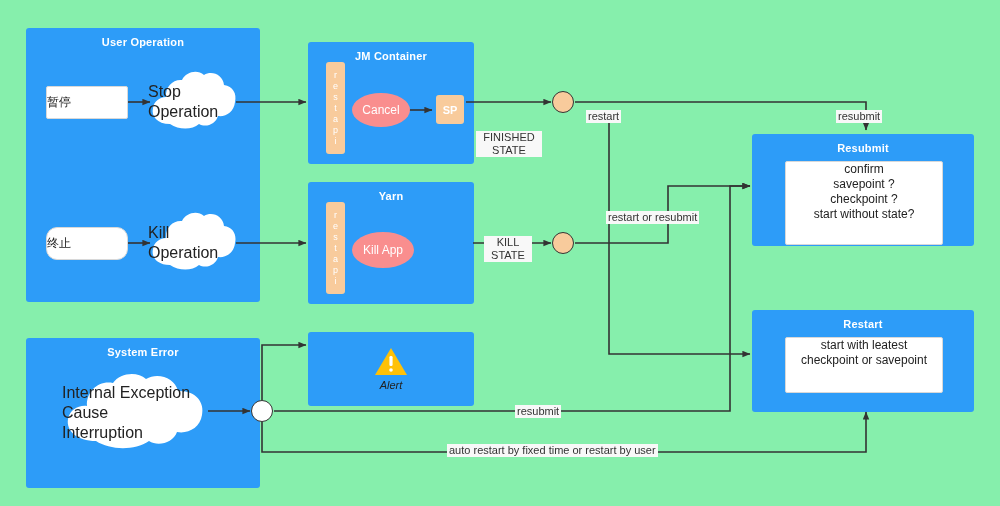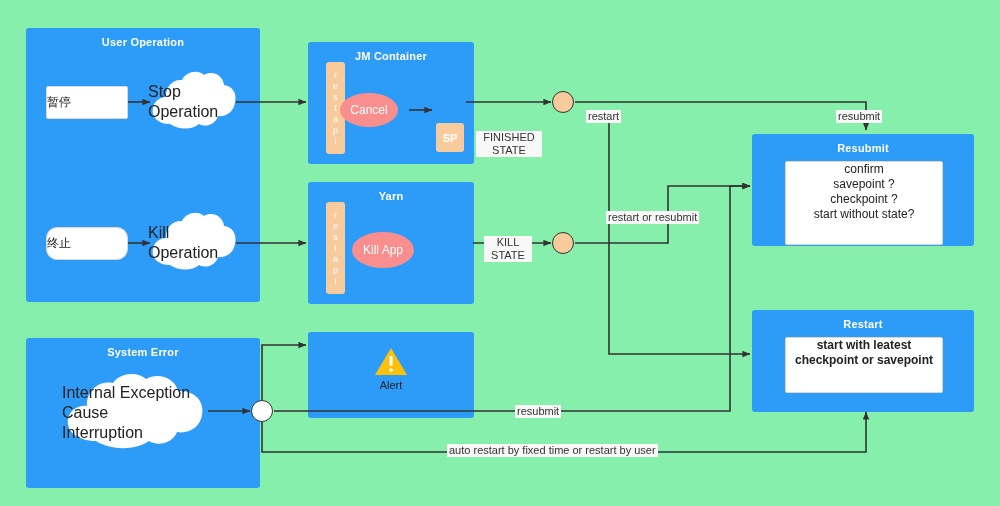--- a/index.html
+++ b/index.html
@@ -58,21 +58,21 @@
   .ellipse{
     position:absolute;background:#f98e8e;border-radius:50%;
     display:flex;align-items:center;justify-content:center;
     color:#ffffff;font-size:12px;
   }
 
   
   .sprect{
     position:absolute;background:#f8cb9c;border-radius:3px;
     display:flex;align-items:center;justify-content:center;
-    color:#ffffff;font-size:11px;font-weight:bold;margin-top:28px;
+    color:#ffffff;font-size:11px;font-weight:bold;
   }
 
   
   .node-circle{
     position:absolute;border-radius:50%;
     border:1.6px solid #333;box-sizing:border-box;
   }
 
   
   .elabel{
@@ -176,21 +176,21 @@
   <div class="restbar" style="left:326px;top:62px;width:19px;height:92px;z-index:3;">
     <span>r</span>
     <span>e</span>
     <span>s</span>
     <span>t</span>
     <span>a</span>
     <span>p</span>
     <span>i</span>
   </div>
 
-  <div class="ellipse" style="left:340px;top:93px;width:58px;height:34px;z-index:3;">
+  <div class="ellipse" style="left:352px;top:93px;width:58px;height:34px;z-index:3;">
     <span>Cancel</span>
   </div>
 
   <div class="sprect" style="left:436px;top:95px;width:28px;height:29px;z-index:3;">
     <span>SP</span>
   </div>
 
   <div class="group" style="left:308px;top:182px;width:166px;height:122px;">
     <div class="group-title">Yarn</div>
   </div>
@@ -219,21 +219,21 @@
                C58,2 75,0 84,8 C96,1 113,7 116,20 C133,19 143,31 140,44
                C138,57 126,63 115,61 C111,72 96,76 87,70 C72,80 48,79 34,70 Z" fill="#ffffff"></path>
     </svg>
     <div class="cloud-label">
       <div>Internal Exception</div>
       <div>Cause</div>
       <div>Interruption</div>
     </div>
   </div>
 
-  <div class="group" style="left:308px;top:332px;width:166px;height:86px;">
+  <div class="group" style="left:308px;top:332px;width:166px;height:74px;font-style:italic;">
     <div class="alert-wrap" style="left:0;top:0;width:166px;height:74px;">
       <svg width="34" height="30" viewBox="0 0 34 30" xmlns="http://www.w3.org/2000/svg">
         <path d="M17,1 L33,28 L1,28 Z" fill="#ffc107"></path>
         <rect x="15.4" y="9" width="3.2" height="10" rx="1.3" fill="#ffffff"></rect>
         <circle cx="17" cy="23" r="1.8" fill="#ffffff"></circle>
       </svg>
       <div class="alert-label">Alert</div>
     </div>
   </div>
 
@@ -243,21 +243,21 @@
   <div class="wbox" style="left:785px;top:161px;width:158px;height:84px;z-index:3;flex-direction:column;">
     <div>confirm</div>
     <div>savepoint ?</div>
     <div>checkpoint ?</div>
     <div>start without state?</div>
   </div>
 
   <div class="group" style="left:752px;top:310px;width:222px;height:102px;">
     <div class="group-title">Restart</div>
   </div>
-  <div class="wbox" style="left:785px;top:337px;width:158px;height:56px;z-index:3;flex-direction:column;font-weight:bold;">
+  <div class="wbox" style="left:785px;top:337px;width:158px;height:56px;z-index:3;flex-direction:column;">
     <div>start with leatest</div>
     <div>checkpoint or savepoint</div>
   </div>
 
   <div class="node-circle" style="left:552px;top:91px;width:22px;height:22px;background:#f8cb9c;z-index:4;"></div>
   <div class="node-circle" style="left:552px;top:232px;width:22px;height:22px;background:#f8cb9c;z-index:4;"></div>
   <div class="node-circle" style="left:251px;top:400px;width:22px;height:22px;background:#ffffff;z-index:4;"></div>
 
   <div class="elabel" style="left:476px;top:95px;width:62px;margin-top:36px;">
     <div>FINISHED</div>

